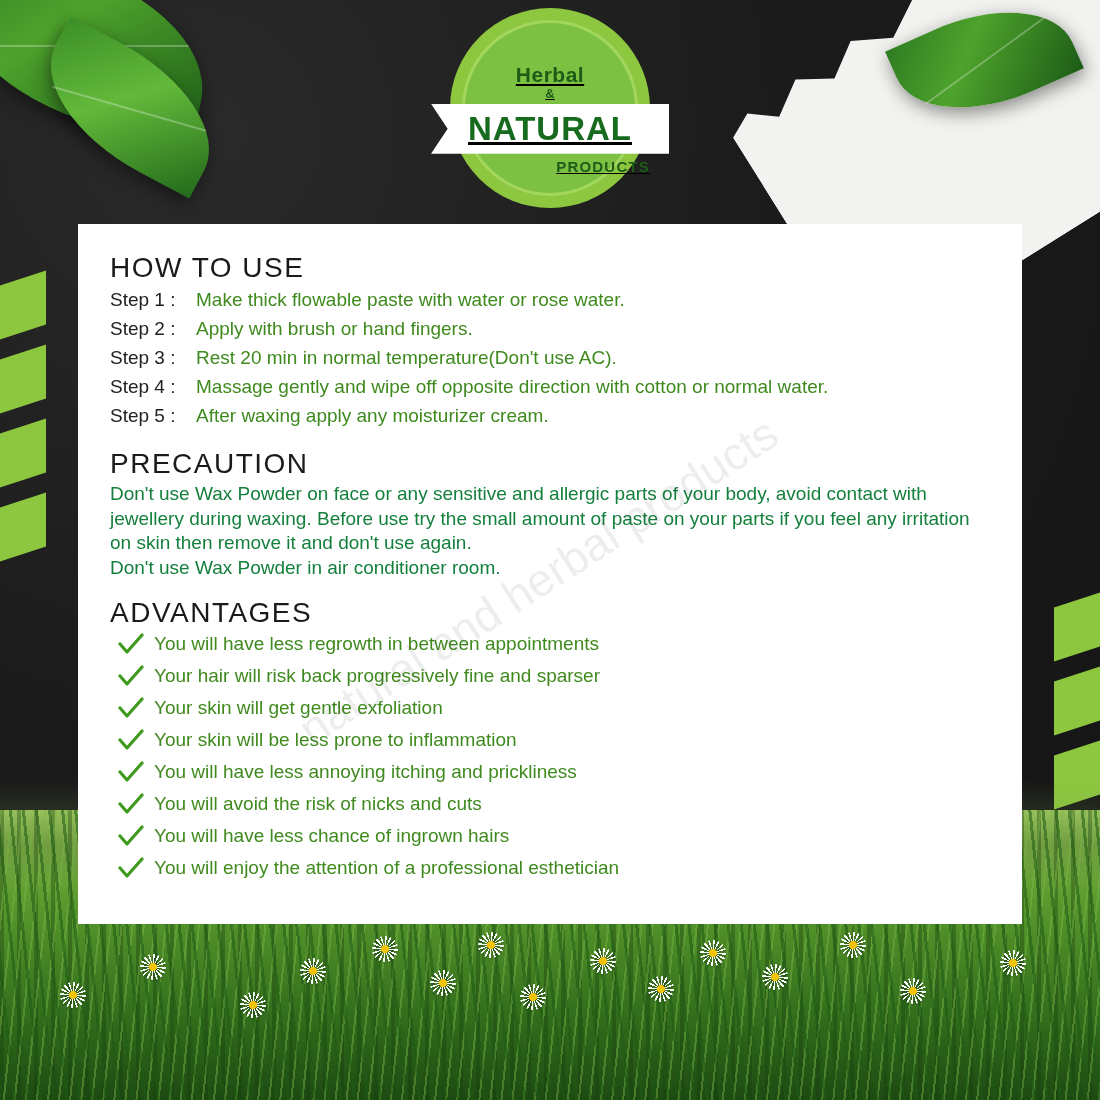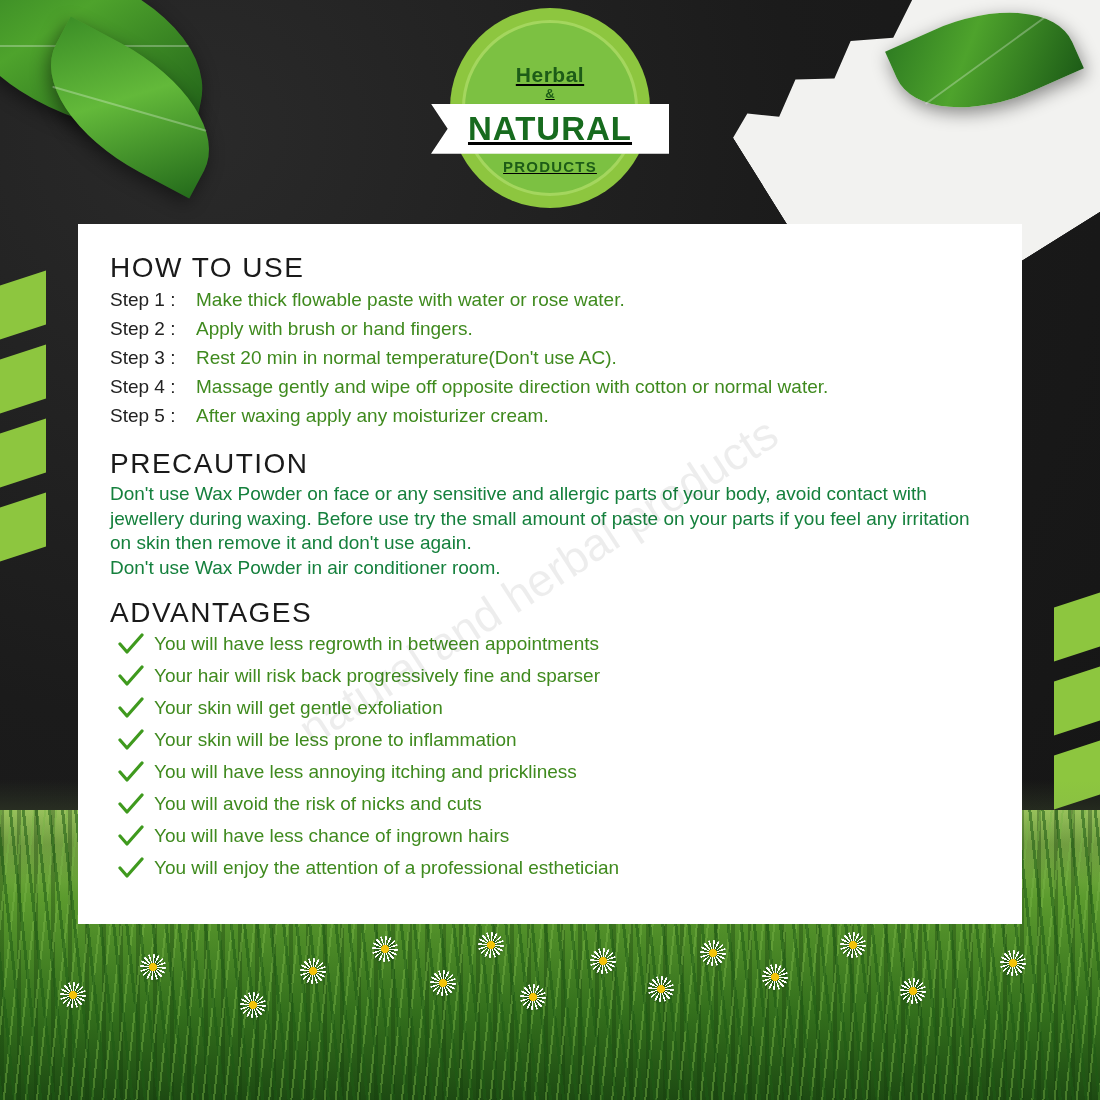--- a/index.html
+++ b/index.html
@@ -136,21 +136,21 @@
     box-shadow: 0 1px 3px rgba(0,0,0,.2);
     clip-path: polygon(0% 0%, 100% 0%, 100% 100%, 0% 100%, 7% 50%);
   }
   .ribbon:before, .ribbon:after { content:none; }
   .badge-natural {
     font-family: "Liberation Sans", sans-serif;
     font-weight: 700; font-size: 33px; letter-spacing: 1px;
     color: #176b1e;
   }
   .badge-products {
-    font-weight: 700; font-size: 15px; letter-spacing: 1.2px; color: #1d5c17;
+    font-weight: 700; font-size: 15px; letter-spacing: 1.2px; color: #1d5c17; text-align: right;
   }
 
   
   #card {
     position: absolute;
     left: 78px; top: 224px;
     width: 944px; height: 700px;
     background: #ffffff;
     padding: 28px 32px 10px 32px;
     z-index: 4;

